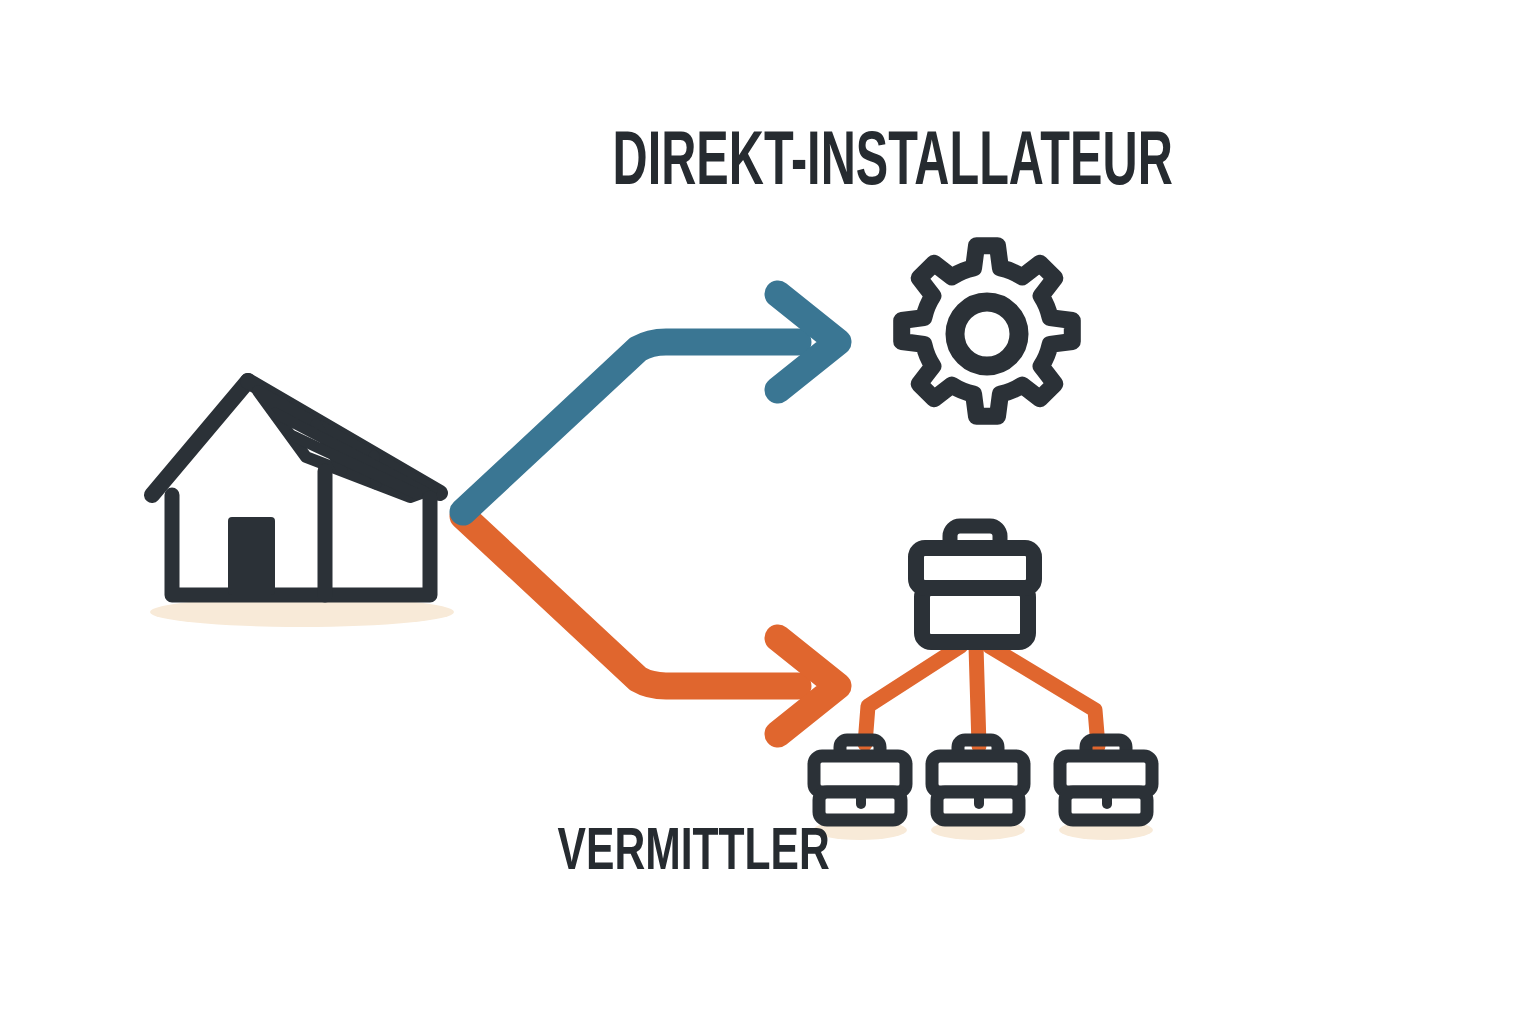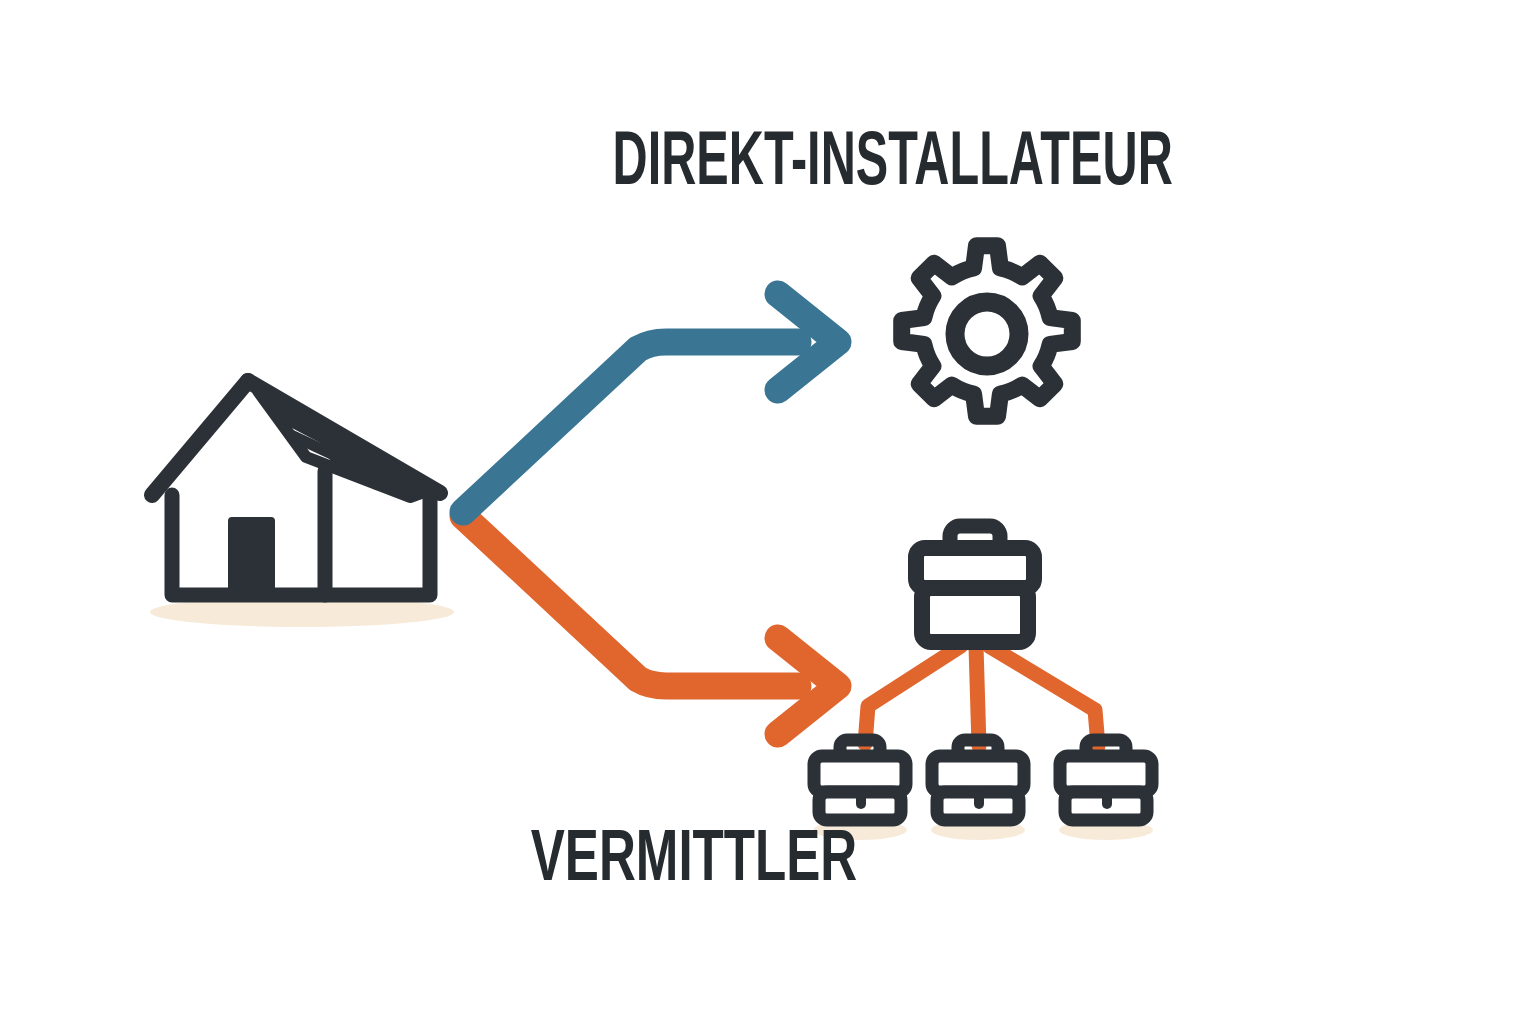--- a/index.html
+++ b/index.html
@@ -27,21 +27,21 @@
     color:var(--text);
     line-height:1;
     white-space:nowrap;
   }
   .diagram-label .squeeze{
     display:inline-block;
     transform-origin:center top;
   }
   .label-top{left:455px;width:800px;top:120px;font-size:76px;}
   .label-top .squeeze{transform:scaleX(0.64);}
-  .label-bottom{left:294px;width:800px;top:819px;font-size:72px;}
+  .label-bottom{left:294px;width:800px;top:819px;font-size:60px;}
   .label-bottom .squeeze{transform:scaleX(0.71);}
 
   .dark-line{stroke:var(--dark);fill:none;stroke-linecap:round;stroke-linejoin:round;}
   .dark-fill{fill:var(--dark);stroke:none;}
   .outline-box{fill:#fff;stroke:var(--dark);stroke-linecap:round;stroke-linejoin:round;}
   .shadow-fill{fill:var(--shadow);stroke:none;}
   .blue-line{stroke:var(--blue);fill:none;stroke-linecap:round;stroke-linejoin:round;}
   .orange-line{stroke:var(--orange);fill:none;stroke-linecap:round;stroke-linejoin:round;}
 </style>
 </head>

